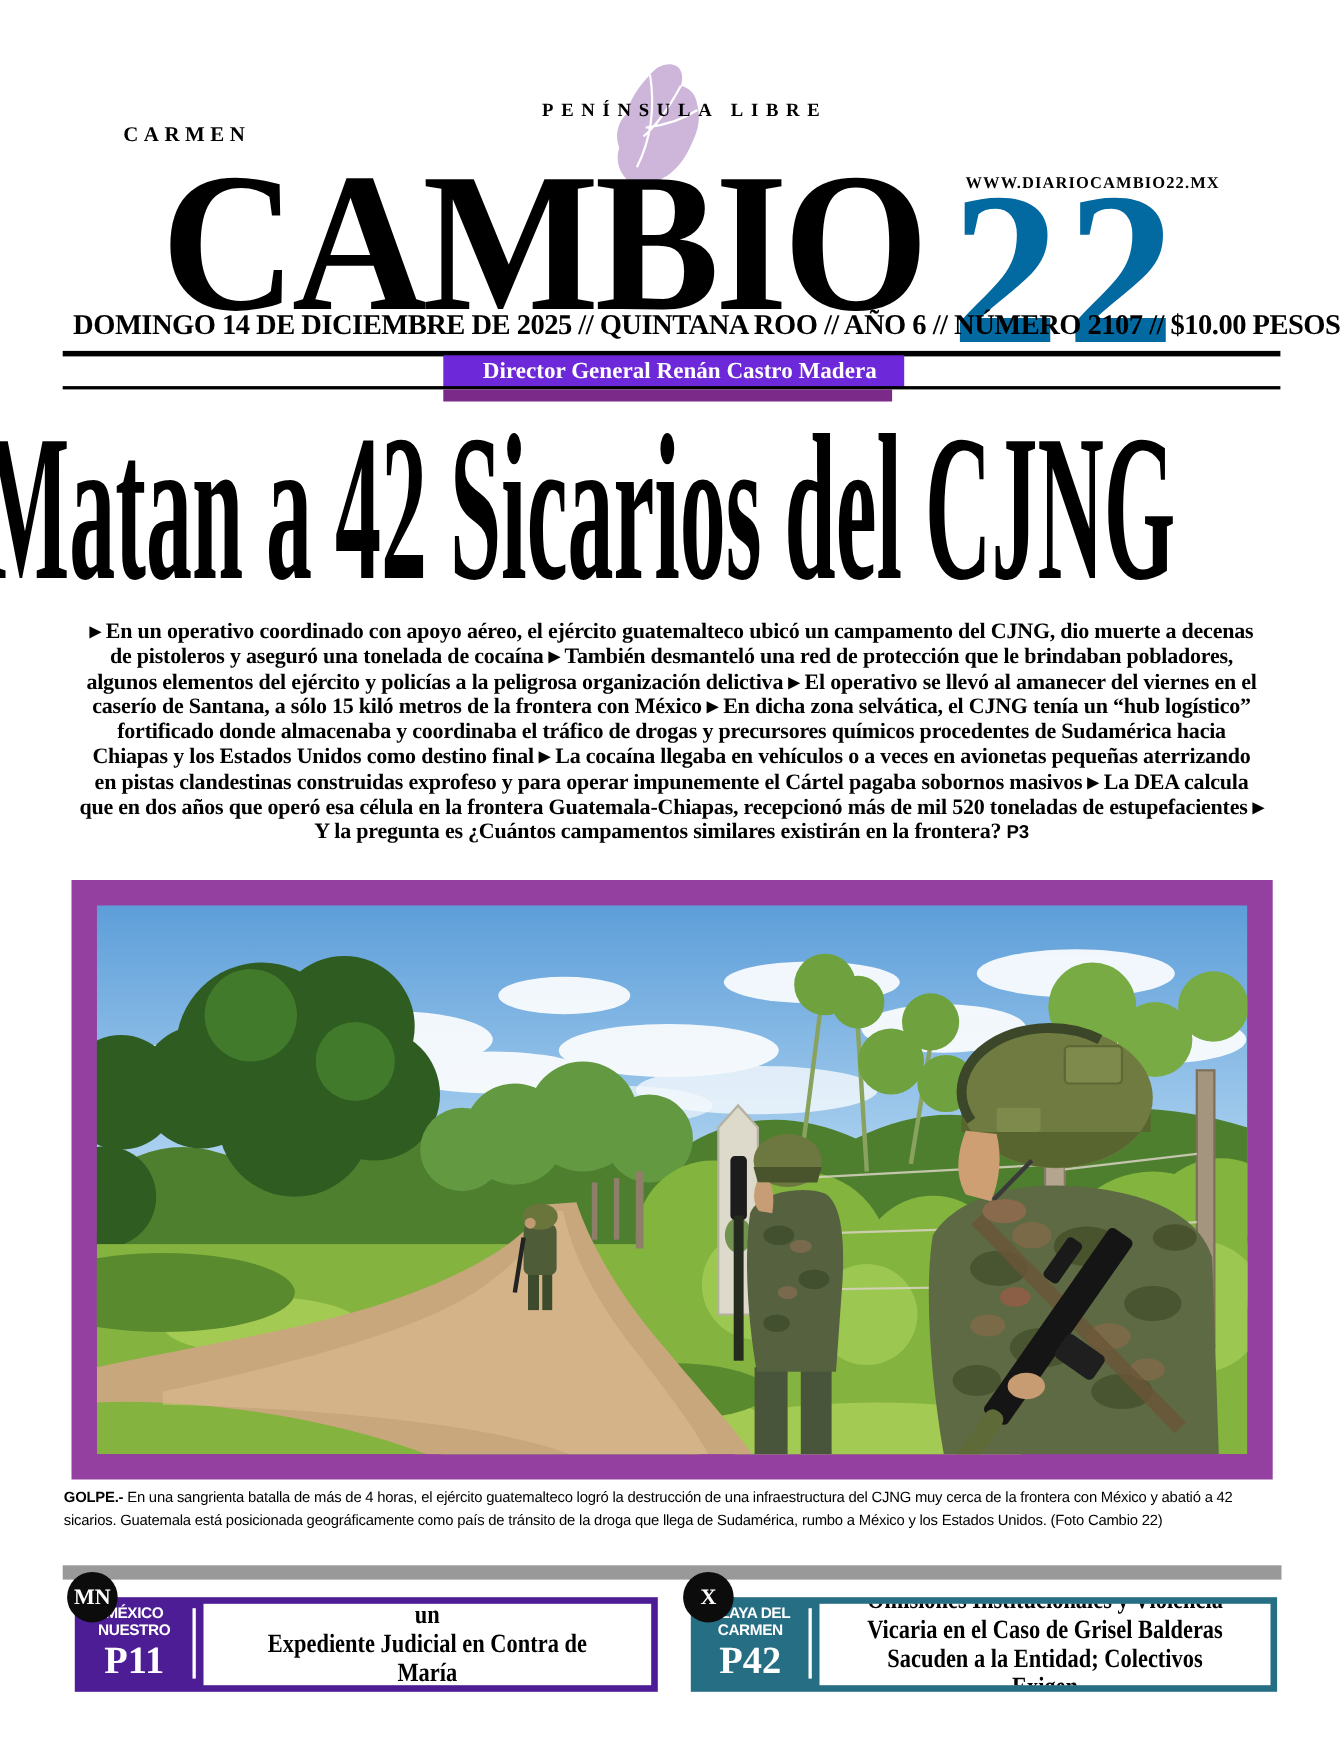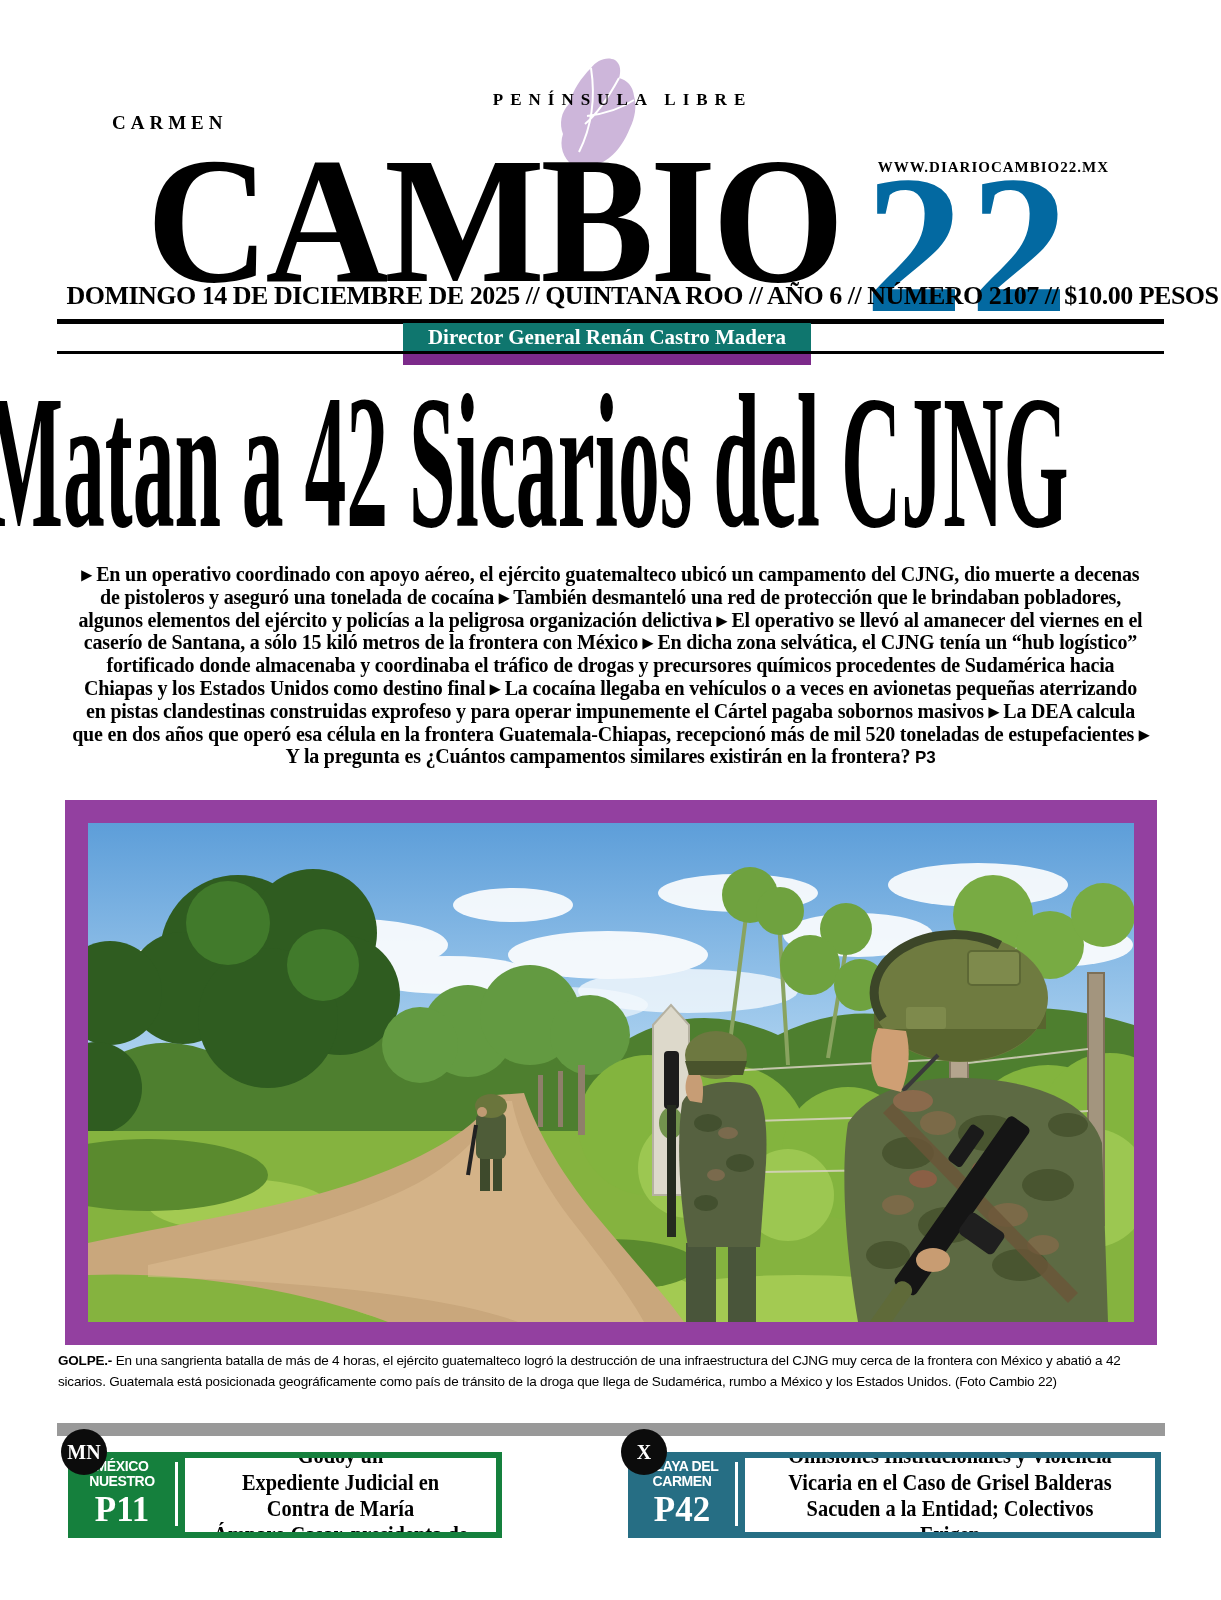--- a/index.html
+++ b/index.html
@@ -14,22 +14,22 @@
   .website{position:absolute;right:112px;top:114px;font-weight:bold;font-size:15px;letter-spacing:1px;margin-top:45px;}
   .title-row{position:absolute;left:0;top:118px;width:100%;text-align:center;white-space:nowrap;}
   .cambio{font-weight:bold;font-size:170px;line-height:1;letter-spacing:-4px;display:inline-block;
           transform:scaleY(1.06);transform-origin:50% 100%;}
   .num22{font-weight:bold;font-size:198px;line-height:1;color:#0369a1;display:inline-block;
          position:relative;top:28px;margin-left:24px;letter-spacing:6px;}
   .dateline{position:absolute;left:0;top:281px;width:100%;text-align:center;
             font-weight:bold;font-size:26px;letter-spacing:-0.5px;padding-left:32px;}
   .rule1{position:absolute;left:57px;right:57px;top:319px;height:5px;background:#000;}
   .rule2{position:absolute;left:57px;right:57px;top:351px;height:3px;background:#000;}
-  .director-box{position:absolute;left:403px;top:323px;width:408px;height:29px;background:#0f766e;
-                color:#fff;text-align:center;font-weight:bold;font-size:21px;line-height:29px;}
+  .director-box{position:absolute;left:403px;top:323px;width:408px;height:29px;background:#6d28d9;
+                color:#fff;text-align:center;font-weight:bold;font-size:21px;line-height:29px;padding-left:11px;}
   .purple-strip{position:absolute;left:403px;top:354px;width:408px;height:11px;background:#7c2a8a;}
 
   
   .headline-wrap{position:absolute;left:0;top:372px;width:1052px;display:flex;justify-content:center;}
   .headline{font-weight:bold;font-size:190px;line-height:0.95;white-space:nowrap;
             transform:scaleX(0.44);transform-origin:50% 0;}
   .deck{position:absolute;left:72px;top:563px;width:1077px;text-align:center;
         font-weight:bold;font-size:20px;line-height:1.14;letter-spacing:-0.2px;}
   .pageref{font-family:"Liberation Sans",sans-serif;font-size:17px;font-weight:bold;}
 
@@ -39,21 +39,21 @@
 
   
   .caption{position:absolute;left:58px;top:1351px;width:1106px;
            font-family:"Liberation Sans",sans-serif;font-size:13.5px;line-height:1.55;
            letter-spacing:-0.2px;}
   .caption b{font-weight:bold;}
 
   
   .gray-bar{position:absolute;left:57px;top:1423px;width:1108px;height:13px;background:#999999;}
   .sec-box{position:absolute;top:1452px;height:86px;}
-  .sec-box.left{left:68px;width:434px;background:#15803d;}
+  .sec-box.left{left:68px;width:530px;background:#4c1d95;}
   .sec-box.right{left:628px;width:533px;background:#266e84;}
   .badge{position:absolute;left:-7px;top:-23px;width:46px;height:46px;border-radius:50%;
          background:#0c0c0c;color:#fff;display:flex;align-items:center;justify-content:center;
          font-weight:bold;font-size:20px;z-index:2;}
   .sec-label{position:absolute;left:0;top:7px;width:108px;text-align:center;color:#fff;}
   .sec-name{font-family:"Liberation Sans",sans-serif;font-weight:bold;font-size:14px;
             line-height:1.08;letter-spacing:-0.4px;white-space:pre-line;}
   .sec-page{font-weight:bold;font-size:35px;line-height:1;margin-top:3px;}
   .vline{position:absolute;left:107px;top:10px;bottom:12px;width:3px;background:#fff;}
   .panel{position:absolute;left:117px;top:6px;right:6px;bottom:6px;background:#fff;

